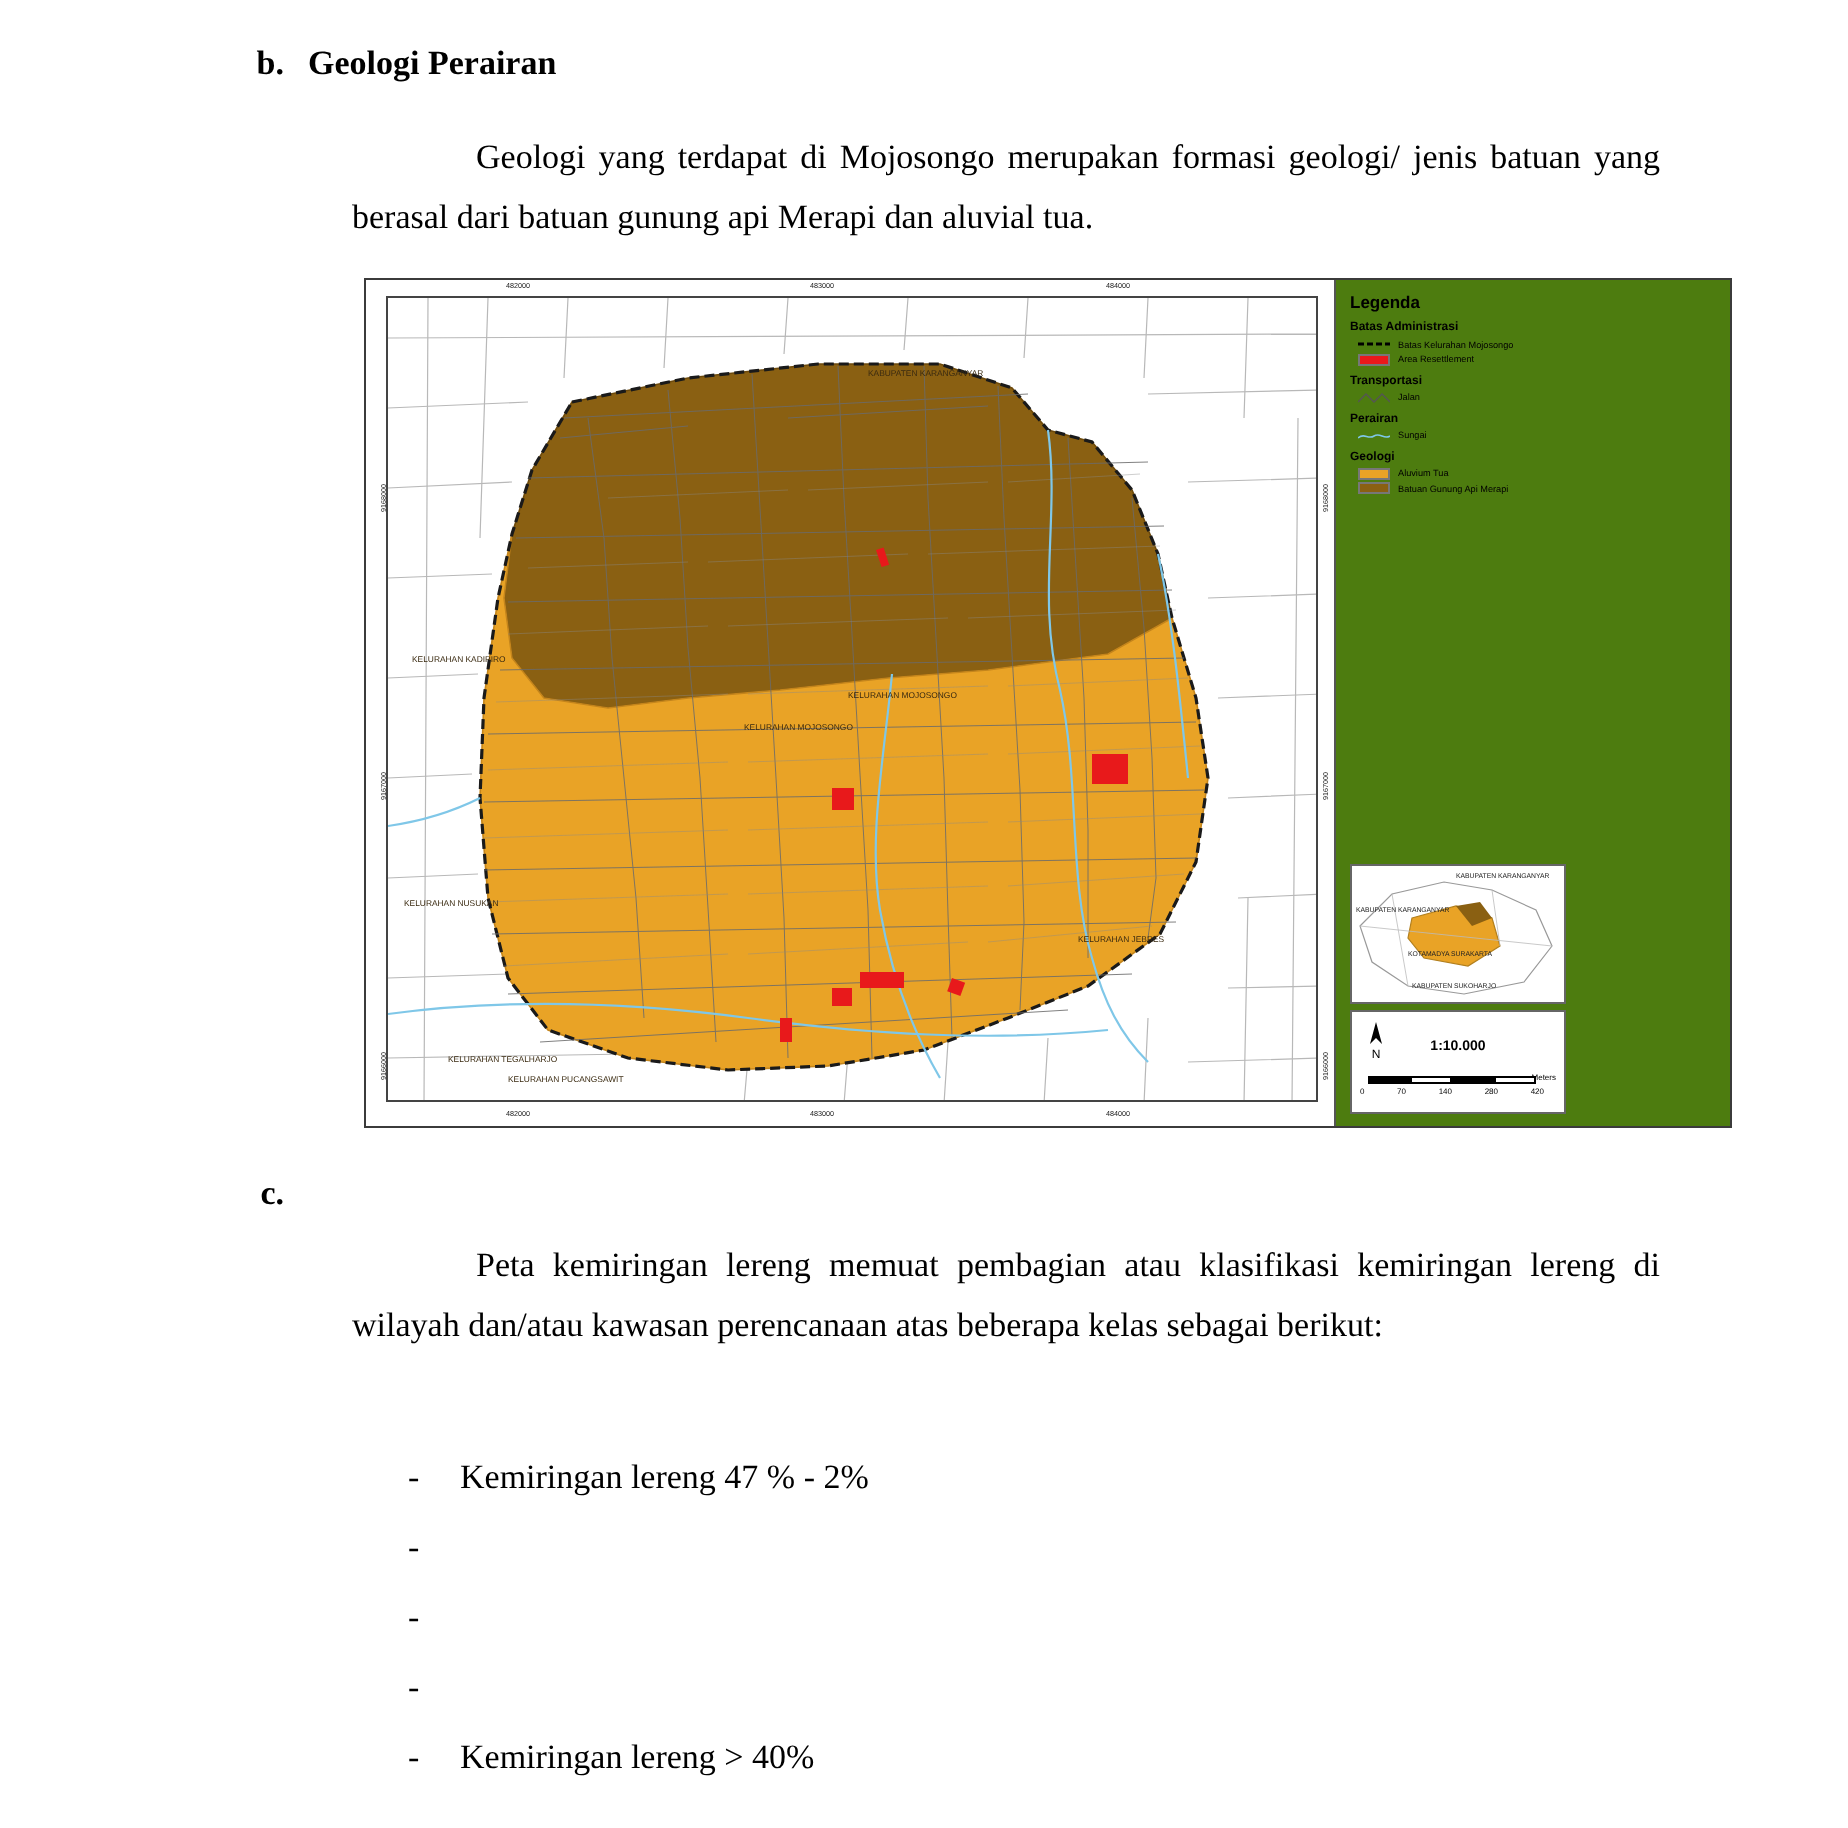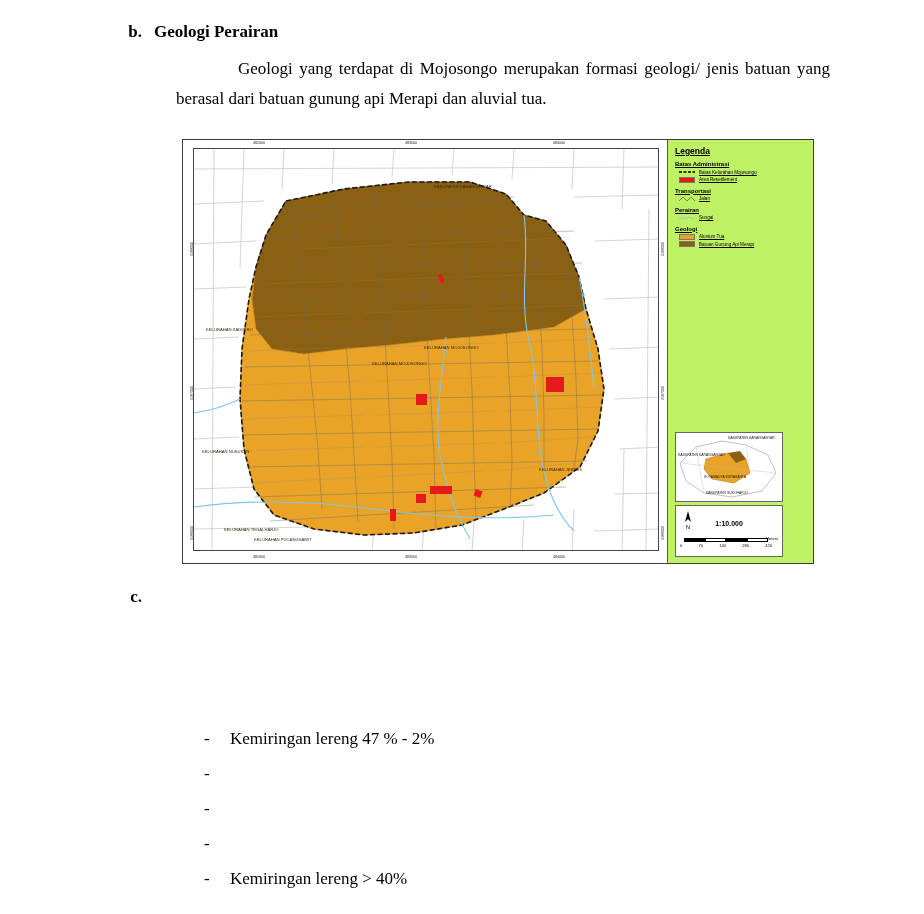--- a/index.html
+++ b/index.html
@@ -44,37 +44,36 @@
     width: 62px;
   }
   #heading-b {
     position: absolute;
     left: 108px;
     top: 22px;
   }
   #para-geologi {
     position: absolute;
     left: 176px;
-    top: 54px;
+    top: 64px;
     width: 654px;
     text-align: justify;
     text-justify: inter-word;
     font-family: Liberation Serif, serif;
   }
   #map-figure {
     position: absolute;
     left: 182px;
     top: 139px;
-    width: 632px;
+    width: 684px;
     height: 425px;
     border: 1px solid #3b3b3b;
-    background: #bef264;
+    background: #4d7c0f;
     box-sizing: border-box;
     display: flex;
-    text-decoration: underline;
   }
   .map-canvas {
     position: relative;
     width: 485px;
     height: 423px;
     box-sizing: border-box;
     border-right: 1px solid #555;
     overflow: hidden;
     background: #ffffff;
   }
@@ -461,20 +460,23 @@
           <span>420</span>
         </div>
       </div>
     </div>
   </div>
 
   <div class="heading-row" id="heading-c">
     <span class="marker">c.</span>
   </div>
 
+  <div class="para" id="para-kemiringan">
+    <span class="indent"></span><span>Peta kemiringan lereng memuat pembagian atau klasifikasi kemiringan lereng di wilayah dan/atau kawasan perencanaan atas beberapa kelas sebagai berikut:</span>
+  </div>
 
   <ul id="slope-list">
     <li>
       <span class="dash">-</span>
       <span>Kemiringan lereng 47 % - 2%</span>
     </li>
     <li>
       <span class="dash">-</span>
     </li>
     <li>

